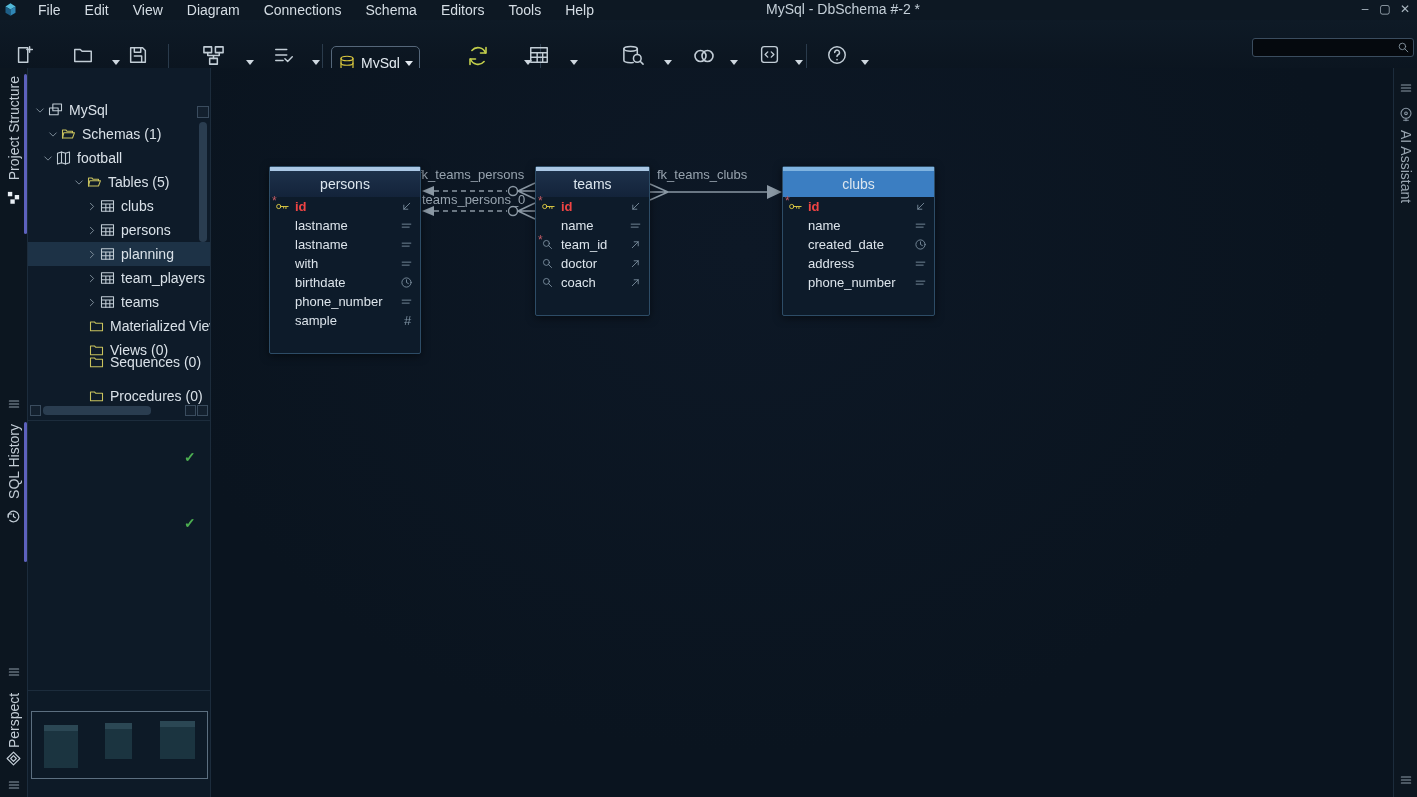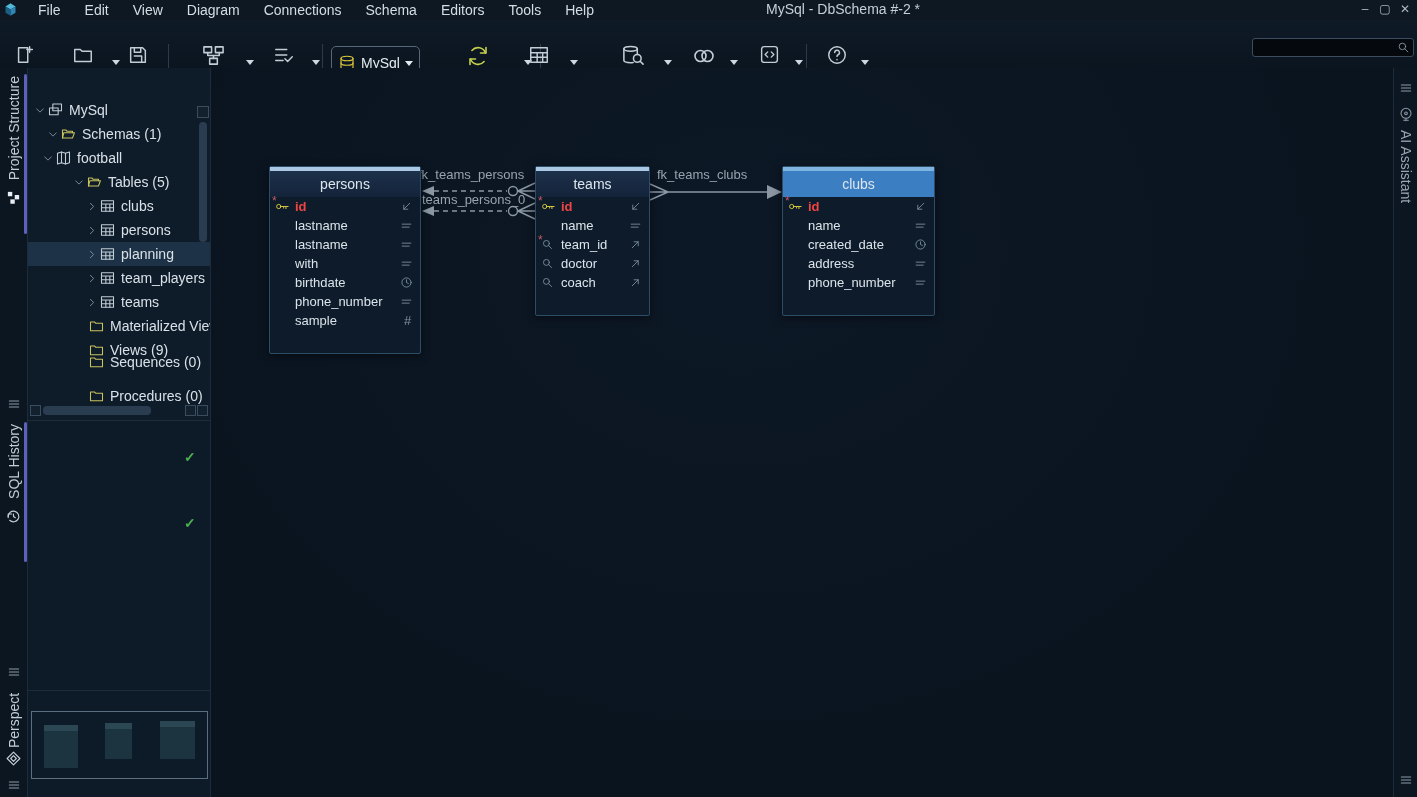--- a/index.html
+++ b/index.html
@@ -504,21 +504,21 @@
   <div class="trow" style="top:246px;padding-left:60px">
     <svg class="ic nodeic fold" style="width:16px;height:16px">
         <use href="#i-folder"></use>
       </svg>
     <span class="tlabel">Materialized Views (0)</span>
   </div>
   <div class="trow" style="top:270px;padding-left:60px">
     <svg class="ic nodeic fold" style="width:16px;height:16px">
         <use href="#i-folder"></use>
       </svg>
-    <span class="tlabel">Views (9)</span>
+    <span class="tlabel">Views (0)</span>
   </div>
   <div class="trow" style="top:282px;padding-left:60px">
     <svg class="ic nodeic fold" style="width:16px;height:16px">
         <use href="#i-folder"></use>
       </svg>
     <span class="tlabel">Sequences (0)</span>
   </div>
   <div class="trow" style="top:316px;padding-left:60px">
     <svg class="ic nodeic fold" style="width:16px;height:16px">
         <use href="#i-folder"></use>

